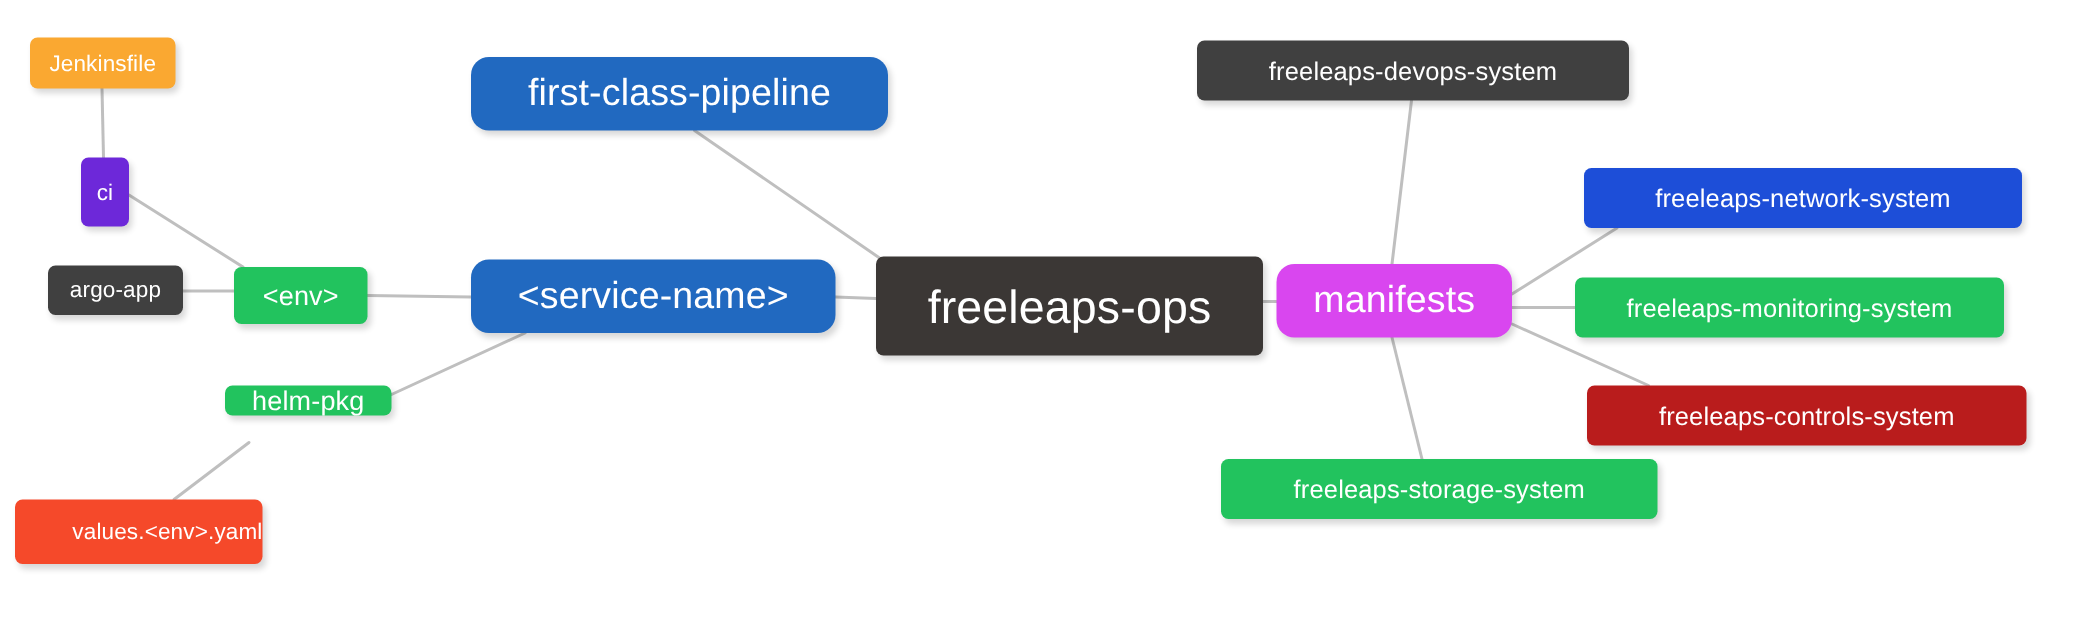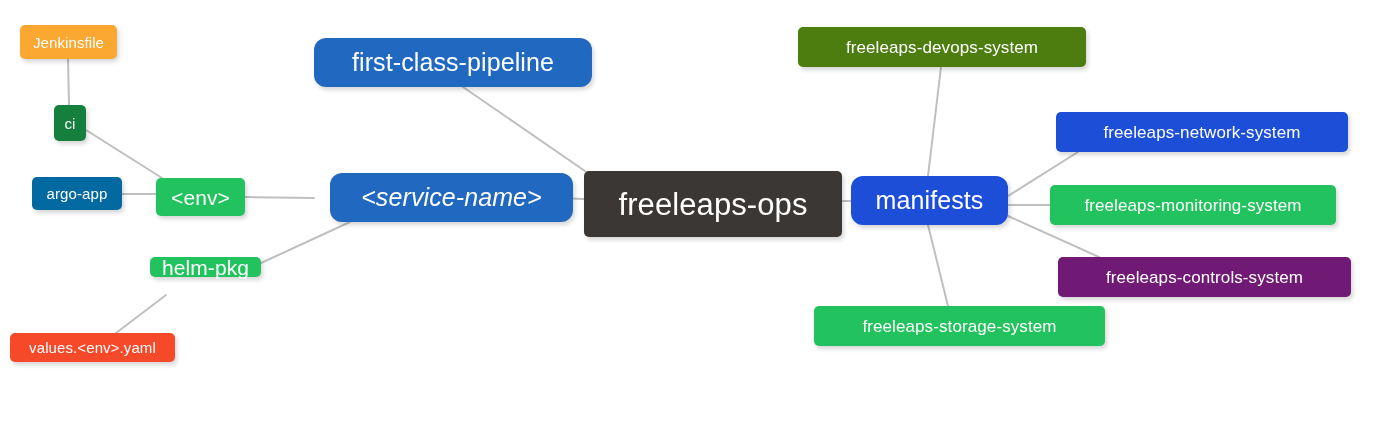--- a/index.html
+++ b/index.html
@@ -38,21 +38,21 @@
     white-space: nowrap;
     line-height: 1;
     letter-spacing: 0.1px;
     box-shadow: 2px 3px 4px rgba(0,0,0,0.16);
     z-index: 2;
     user-select: none;
   }
   
   .sz-root   { font-size: 31px; }
   .sz-l1     { font-size: 25px; }
-  .sz-l2     { font-size: 21px; }
+  .sz-l2     { font-size: 18px; }
   .sz-l3     { font-size: 17px; }
   .sz-l4     { font-size: 15px; }
 
   
   .c-dark   { background: #3b3735; }
   .c-blue   { background: #2169c0; border-radius: 12px; }
   .c-green  { background: #22c35e; }
   .c-orange { background: #faa831; }
   .c-red    { background: #f5492a; }
 </style>
@@ -73,56 +73,56 @@
       <line x1="928" y1="176" x2="941" y2="67" stroke="#bfbfbf" stroke-width="2" stroke-linecap="round"></line>
       <line x1="1008" y1="196" x2="1078" y2="152" stroke="#bfbfbf" stroke-width="2" stroke-linecap="round"></line>
       <line x1="1008" y1="205" x2="1050" y2="205" stroke="#bfbfbf" stroke-width="2" stroke-linecap="round"></line>
       <line x1="1008" y1="216" x2="1099" y2="257" stroke="#bfbfbf" stroke-width="2" stroke-linecap="round"></line>
       <line x1="928" y1="225" x2="948" y2="306" stroke="#bfbfbf" stroke-width="2" stroke-linecap="round"></line>
     </svg>
   <div id="node-layer">
       <div class="node sz-root c-dark" style="left: 584px; top: 171px; width: 258px; height: 66px; background: rgb(59, 55, 53);">
         <span>freeleaps-ops</span>
       </div>
-      <div class="node sz-l1 c-blue" style="left: 330px; top: 173px; width: 243px; height: 49px; background: rgb(33, 105, 192); font-style: italic;">
+      <div class="node sz-l1 c-blue" style="left: 314px; top: 173px; width: 243px; height: 49px; background: rgb(33, 105, 192);">
         <span>&lt;service-name&gt;</span>
       </div>
       <div class="node sz-l1 c-blue" style="left: 314px; top: 38px; width: 278px; height: 49px; background: rgb(33, 105, 192);">
         <span>first-class-pipeline</span>
       </div>
-      <div class="node sz-l1 c-blue" style="left: 851px; top: 176px; width: 157px; height: 49px; background: #1d4ed8;">
+      <div class="node sz-l1 c-blue" style="left: 851px; top: 176px; width: 157px; height: 49px; background: #d946ef;">
         <span>manifests</span>
       </div>
       <div class="node sz-l2 c-green" style="left: 156px; top: 178px; width: 89px; height: 38px; background: rgb(34, 195, 94);">
         <span>&lt;env&gt;</span>
       </div>
       <div class="node sz-l2 c-green" style="left: 150px; top: 257px; width: 111px; height: 20px; background: rgb(34, 195, 94);">
         <span>helm-pkg</span>
       </div>
-      <div class="node sz-l4 c-red" style="left: 54px; top: 105px; width: 32px; height: 36px; background: #15803d;">
+      <div class="node sz-l4 c-red" style="left: 54px; top: 105px; width: 32px; height: 46px; background: #6d28d9;">
         <span>ci</span>
       </div>
       <div class="node sz-l4 c-orange" style="left: 20px; top: 25px; width: 97px; height: 34px; background: rgb(250, 168, 49);">
         <span>Jenkinsfile</span>
       </div>
-      <div class="node sz-l4 c-red" style="left: 32px; top: 177px; width: 90px; height: 33px; background: #0369a1;">
+      <div class="node sz-l4 c-red" style="left: 32px; top: 177px; width: 90px; height: 33px; background: #404040;">
         <span>argo-app</span>
       </div>
-      <div class="node sz-l4 c-red" style="left: 10px; top: 333px; width: 165px; height: 29px; background: rgb(245, 73, 42);">
+      <div class="node sz-l4 c-red" style="left: 10px; top: 333px; width: 165px; height: 43px; background: rgb(245, 73, 42); justify-content: flex-end;">
         <span>values.&lt;env&gt;.yaml</span>
       </div>
-      <div class="node sz-l3 c-green" style="left: 798px; top: 27px; width: 288px; height: 40px; background: #4d7c0f;">
+      <div class="node sz-l3 c-green" style="left: 798px; top: 27px; width: 288px; height: 40px; background: #404040;">
         <span>freeleaps-devops-system</span>
       </div>
       <div class="node sz-l3 c-green" style="left: 1056px; top: 112px; width: 292px; height: 40px; background: #1d4ed8;">
         <span>freeleaps-network-system</span>
       </div>
       <div class="node sz-l3 c-green" style="left: 1050px; top: 185px; width: 286px; height: 40px; background: rgb(34, 195, 94);">
         <span>freeleaps-monitoring-system</span>
       </div>
-      <div class="node sz-l3 c-green" style="left: 1058px; top: 257px; width: 293px; height: 40px; background: #701a75;">
+      <div class="node sz-l3 c-green" style="left: 1058px; top: 257px; width: 293px; height: 40px; background: #b91c1c;">
         <span>freeleaps-controls-system</span>
       </div>
       <div class="node sz-l3 c-green" style="left: 814px; top: 306px; width: 291px; height: 40px; background: rgb(34, 195, 94);">
         <span>freeleaps-storage-system</span>
       </div>
     </div>
 </div>
 
 </body></html>

